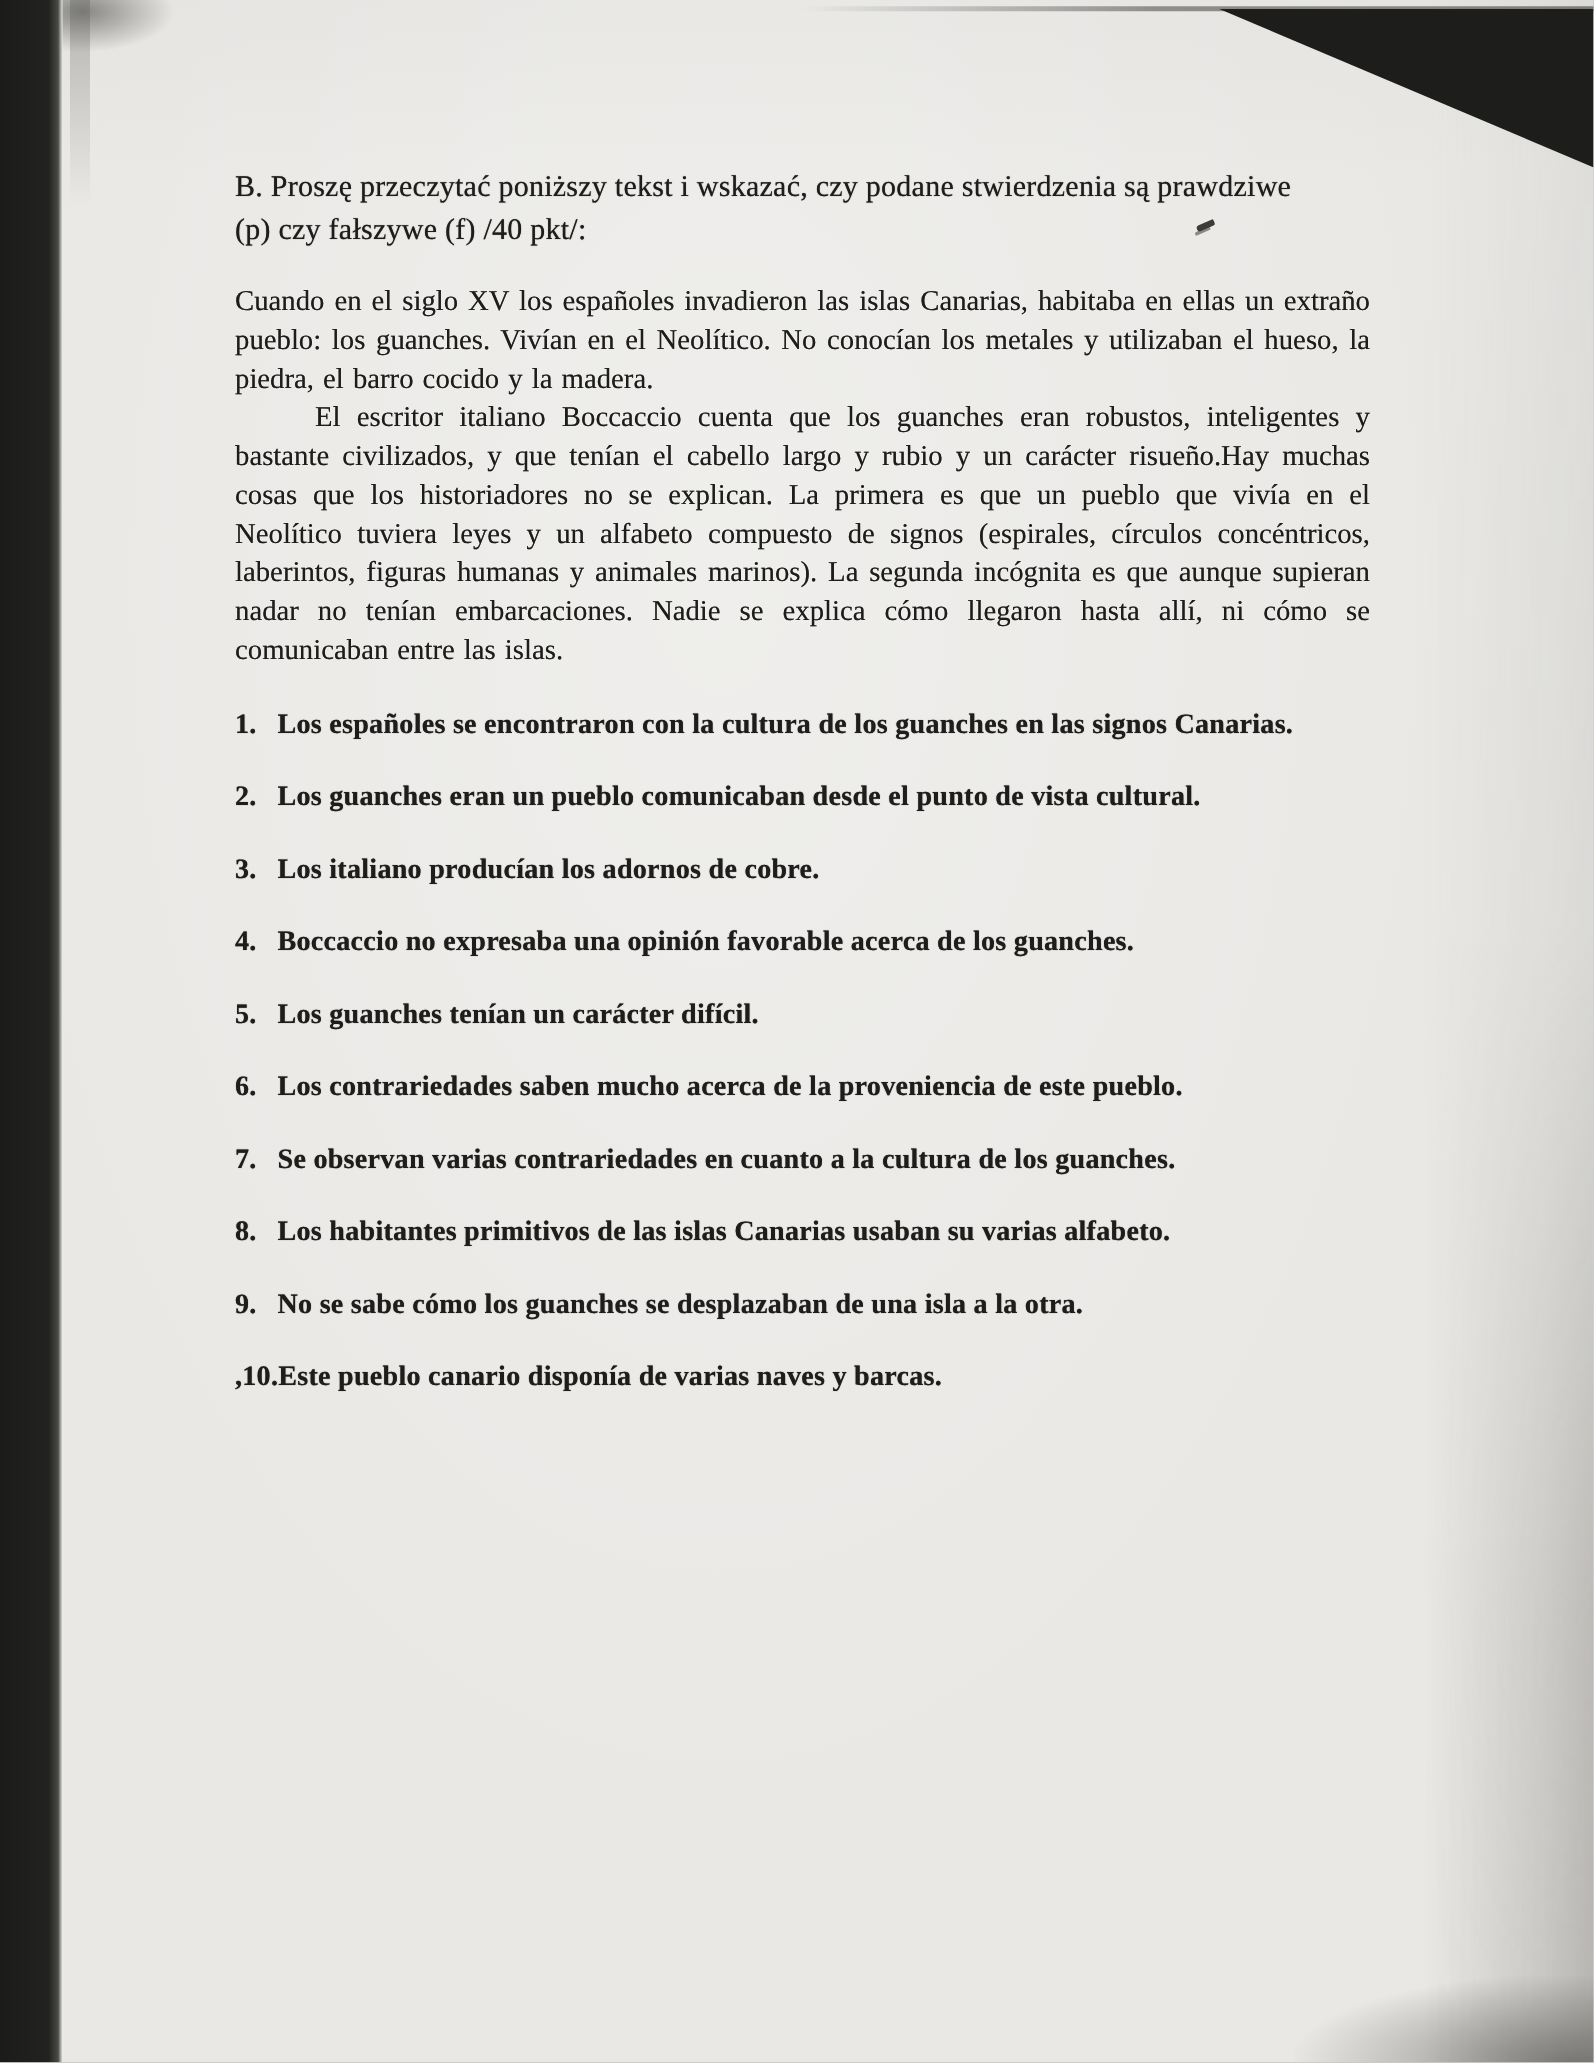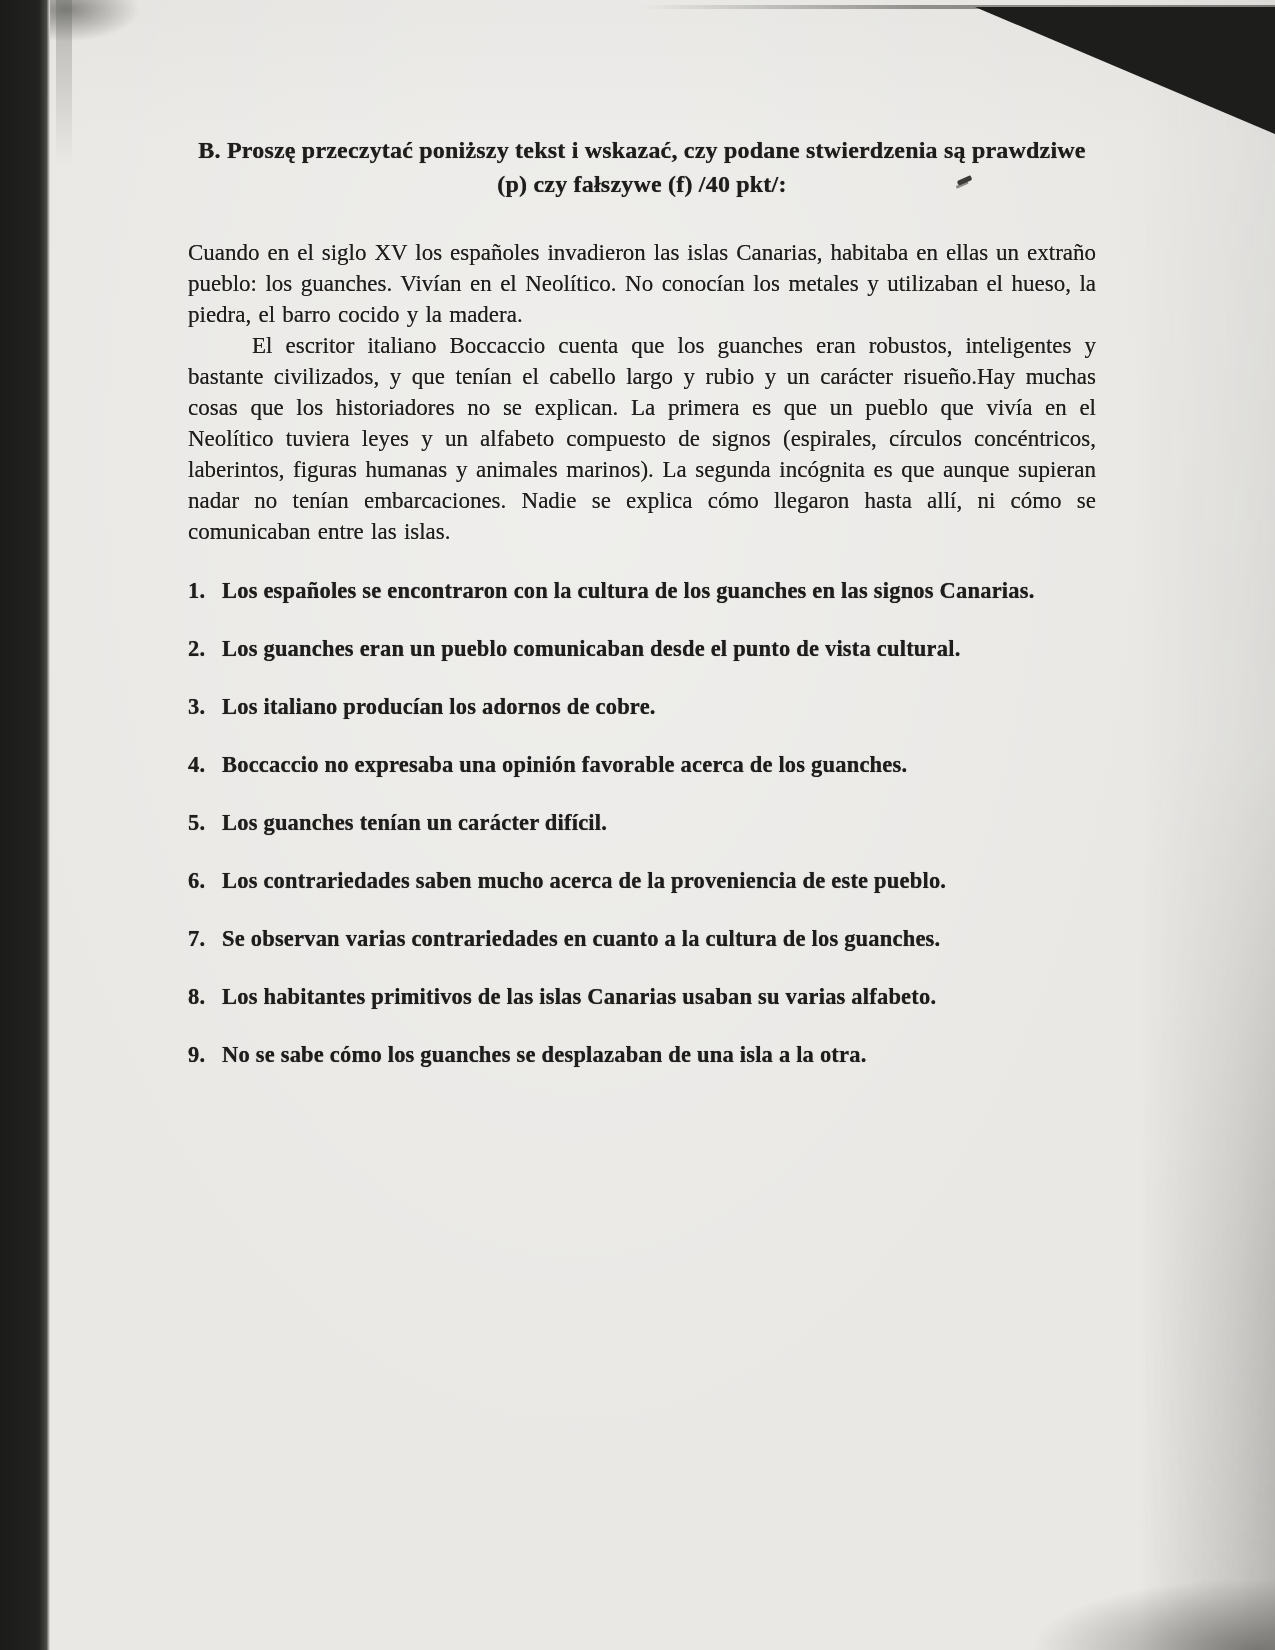--- a/index.html
+++ b/index.html
@@ -51,26 +51,26 @@
     position:absolute;left:957px;top:178px;width:15px;height:5px;
     background:#3c3b38;border-radius:3px 1px 2px 3px;
     transform:rotate(-24deg);
     box-shadow:-4px 3px 0 -1px rgba(60,59,56,0.55);
   }
   
   .content{
     position:absolute;left:188px;top:133px;width:908px;
   }
   .doc-header{
-    font-weight:bold;font-size:24px;line-height:34px;text-align:center;
+    font-weight:normal;font-size:24px;line-height:34px;text-align:left;
     letter-spacing:0.2px;
     text-shadow:0 0 0.7px rgba(30,29,27,0.8);
   }
   .body-text{
-    margin-top:36px;
+    margin-top:24px;
     font-size:23px;line-height:31px;text-align:justify;
     word-spacing:1.5px;
     text-shadow:0 0 0.5px rgba(30,29,27,0.65);
   }
   .body-text p{margin:0;}
   .body-text p.indent{text-indent:64px;}
   .statements{
     margin-top:28px;
   }
   .stmt-row{
@@ -148,16 +148,20 @@
   <div class="stmt-row">
     <span class="num">8.</span>
     <span class="txt">Los habitantes primitivos de las islas Canarias usaban su varias alfabeto.</span>
   </div>
 
   <div class="stmt-row">
     <span class="num">9.</span>
     <span class="txt">No se sabe cómo los guanches se desplazaban de una isla a la otra.</span>
   </div>
 
+  <div class="stmt-row">
+    <span class="num">,10.</span>
+    <span class="txt">Este pueblo canario disponía de varias naves y barcas.</span>
+  </div>
 </div>
 
   </div>
 </div>
 
 </body></html>

